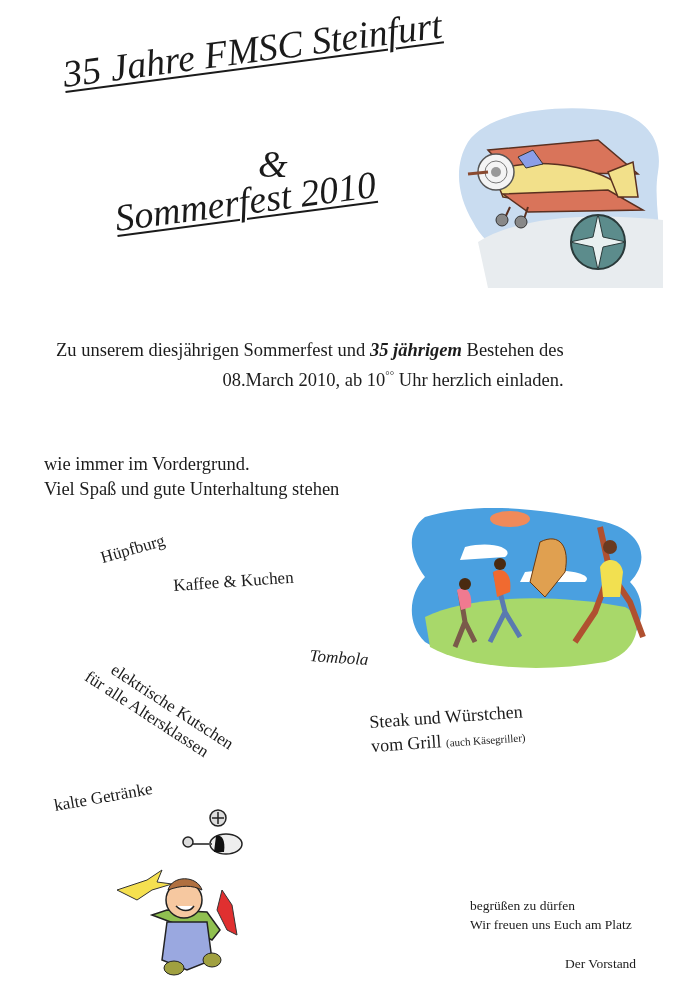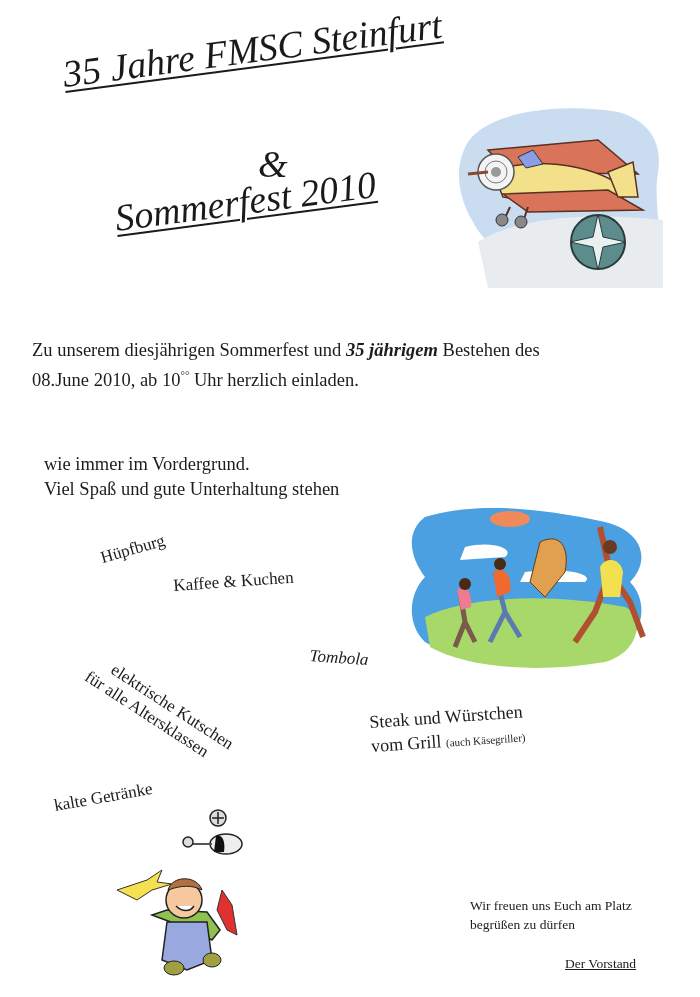--- a/index.html
+++ b/index.html
@@ -5,34 +5,34 @@
   html, body { margin:0; padding:0; background:#ffffff; }
   body { width:700px; height:997px; position:relative; overflow:hidden;
          font-family:"Liberation Serif","DejaVu Serif",serif; color:#1c1c1c; }
   .abs { position:absolute; }
   .title { font-style:italic; text-decoration:underline; text-decoration-thickness:2px;
            text-underline-offset:4px; white-space:nowrap; color:#1a1a1a; }
   .t1 { left:66px; top:52px; font-size:38px; transform:rotate(-7.5deg); transform-origin:left bottom; }
   .amp { left:258px; top:142px; font-size:38px; font-style:italic; color:#1a1a1a; }
   .t2 { left:118px; top:196px; font-size:38px; transform:rotate(-7.5deg); transform-origin:left bottom; }
   .para { font-size:18.5px; line-height:25px; white-space:nowrap; }
-  .p1 { left:32px; top:338px; }
+  .p1 { left:56px; top:338px;text-align:right; }
   .p2 { left:44px; top:452px; }
   .tag { font-size:17px; white-space:nowrap; }
   .huepf { left:104px; top:548px; transform:rotate(-16deg); transform-origin:left bottom; }
   .kaffee { left:174px; top:576px; transform:rotate(-4deg); transform-origin:left bottom; }
   .tombola { left:309px; top:646px; font-style:italic; transform:rotate(4deg); transform-origin:left bottom; }
   .kutschen { left:118px; top:660px; transform:rotate(33deg); transform-origin:left top; line-height:20px; }
   .kutschen span { display:block; }
   .kutschen .l2 { margin-left:-18px; }
   .steak { left:372px; top:710px; font-size:18px; line-height:24px; transform:rotate(-4deg); transform-origin:left bottom; }
   .steak small { font-size:11px; }
   .kalt { left:56px; top:796px; transform:rotate(-10deg); transform-origin:left bottom; }
   .closing { left:470px; top:896px; font-size:13.5px; line-height:19px; white-space:nowrap; }
-  .sign { left:565px; top:956px; font-size:13.5px;text-decoration:underline; }
+  .sign { left:565px; top:956px; font-size:13.5px; }
   .img { position:absolute; }
 </style>
 </head>
 <body>
 
 <div class="abs title t1">35 Jahre FMSC Steinfurt</div>
 <div class="abs amp">&amp;</div>
 <div class="abs title t2">Sommerfest 2010</div>
 
 <div class="img" style="left:448px; top:102px; width:218px; height:186px;">
@@ -52,21 +52,21 @@
     <line x1="80" y1="105" x2="75" y2="120" stroke="#5a3020" stroke-width="2"></line>
     <circle cx="54" cy="118" r="6" fill="#888" stroke="#333"></circle>
     <circle cx="73" cy="120" r="6" fill="#888" stroke="#333"></circle>
     <circle cx="150" cy="140" r="27" fill="#5c8c8c" stroke="#2a3a3a" stroke-width="2"></circle>
     <path d="M150,112 L155,135 L178,140 L155,145 L150,168 L145,145 L122,140 L145,135 Z" fill="#e8f0f0" stroke="#2a3a3a" stroke-width="1"></path>
   </svg>
 </div>
 
 <div class="abs para p1">
   <div><span>Zu unserem diesjährigen Sommerfest und </span><b><i>35 jährigem</i></b><span>  Bestehen des</span></div>
-  <div><span>08.June 2010, ab 10</span><sup style="font-size:11px">°°</sup><span>  Uhr herzlich einladen.</span></div>
+  <div><span>08.March 2010, ab 10</span><sup style="font-size:11px">°°</sup><span>  Uhr herzlich einladen.</span></div>
 </div>
 
 <div class="abs para p2">
   <div>wie immer im Vordergrund.</div>
   <div>Viel Spaß und gute Unterhaltung stehen</div>
 </div>
 
 <div class="img" style="left:405px; top:502px; width:250px; height:170px;">
   <svg width="250" height="170" viewBox="0 0 250 170">
     <path d="M20,15 C70,0 130,5 200,20 C240,30 245,60 225,80 C245,100 240,140 200,155 C140,170 60,165 20,140 C0,120 5,90 20,75 C5,55 0,30 20,15 Z" fill="#4aa0e0"></path>
@@ -119,16 +119,16 @@
     <circle cx="72" cy="40" r="18" fill="#f6c8a0" stroke="#222" stroke-width="1.5"></circle>
     <path d="M56,30 C60,15 85,15 90,30 C80,25 70,25 56,30 Z" fill="#b07040" stroke="#222"></path>
     <path d="M64,46 C70,52 78,52 82,46" stroke="#222" stroke-width="1.5" fill="#fff"></path>
     <path d="M55,62 L95,62 L100,100 L75,110 L50,100 Z" fill="#9aa8e0" stroke="#222" stroke-width="1.5"></path>
     <ellipse cx="62" cy="108" rx="10" ry="7" fill="#a0a040" stroke="#222"></ellipse>
     <ellipse cx="100" cy="100" rx="9" ry="7" fill="#a0a040" stroke="#222"></ellipse>
   </svg>
 </div>
 
 <div class="abs closing">
+  <div>begrüßen zu dürfen</div>
   <div>Wir freuen uns Euch am Platz</div>
-  <div>begrüßen zu dürfen</div>
 </div>
 <div class="abs sign">Der Vorstand</div>
 
 </body></html>

